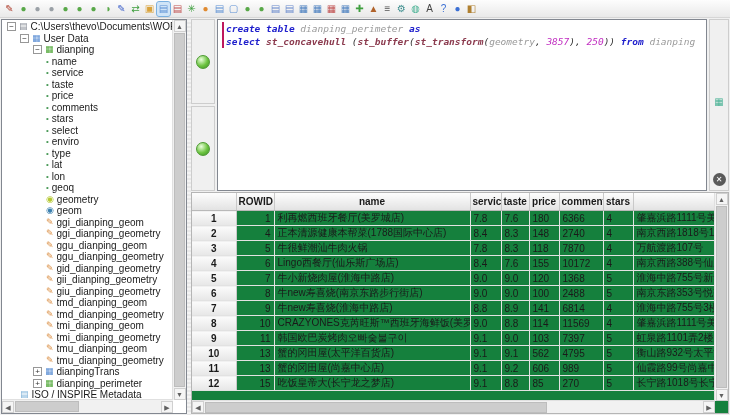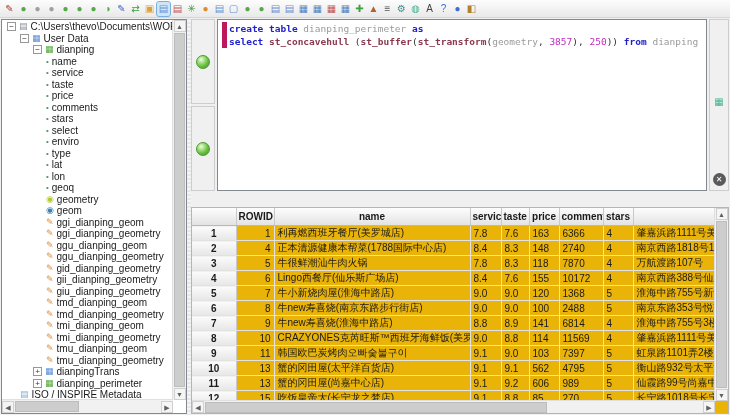--- a/index.html
+++ b/index.html
@@ -32,34 +32,34 @@
   .splitter{width:4px;flex:none;background:repeating-linear-gradient(180deg,#e8e8e8 0 2px,#f4f4f4 2px 4px);}
   .right-col{flex:1;display:flex;flex-direction:column;margin:1px 1px 1px 0;min-width:0;}
   
   .sql-pane{height:172px;flex:none;display:flex;}
   .sql-left{width:24px;flex:none;display:flex;flex-direction:column;gap:2px;margin-right:2px;}
   .sql-left .box{flex:1;background:#f0f0f0;border:1px solid #cdcdcd;display:flex;align-items:center;justify-content:center;box-sizing:border-box;}
   .orb{width:12px;height:12px;border-radius:50%;border:1px solid #4d9a33;cursor:pointer;
        background:radial-gradient(circle at 35% 30%,#eaffdc,#6cc340 55%,#3e8f27);}
   .sql-editor{flex:1;background:#fff;border:1px solid #828790;padding:2px 4px;overflow:hidden;
               font-family:"DejaVu Sans Mono","Liberation Mono",monospace;font-size:9.5px;line-height:13px;min-width:0;}
-  .sql-lines{display:inline-block;border-left:5px solid #be185d;padding-left:2px;white-space:pre;}
+  .sql-lines{display:inline-block;border-left:2px solid #be185d;padding-left:2px;white-space:pre;font-style:italic;}
   .tok-kw{color:#2121cd;font-weight:bold;}
   .tok-fn{color:#8b3a4e;font-weight:bold;}
   .tok-ident{color:#9a9a9a;}
   .tok-num{color:#c02cc0;}
   .tok-plain{color:#333;}
   .sql-right{width:20px;flex:none;margin-left:2px;background:#f0f0f0;border:1px solid #cdcdcd;
              display:flex;flex-direction:column;align-items:center;box-sizing:border-box;padding:4px 0;}
   .sql-right .sp1{flex:1.1;} .sql-right .sp2{flex:1;}
   .export-ic{font-size:10px;color:#3fae8f;}
   .clear-btn{width:13px;height:13px;border-radius:50%;background:#5a5a5a;color:#fff;font-size:8px;
              line-height:13px;text-align:center;cursor:pointer;}
   
-  .grid-wrap{position:relative;flex:1;margin-top:16px;background:#eab308;border:1px solid #b5b5b5;overflow:hidden;}
+  .grid-wrap{position:relative;flex:1;margin-top:1px;background:#15803d;border:1px solid #b5b5b5;overflow:hidden;}
   .grid-view{position:absolute;top:0;left:0;right:13px;bottom:12px;overflow:hidden;}
   table.grid{border-collapse:collapse;table-layout:fixed;width:100%;font-size:10px;}
   .grid th{height:17px;font-weight:bold;text-align:center;padding:0 2px;overflow:hidden;white-space:nowrap;
            background:linear-gradient(#fdfdfd,#e3e3e3);border-right:1px solid #c9c9c9;border-bottom:1px solid #b9b9b9;}
   .grid td{height:14px;padding:0 3px;overflow:hidden;white-space:nowrap;
            border-right:1px solid #e2e2e2;border-bottom:1px solid #e2e2e2;}
   .grid td.rownum{background:linear-gradient(#fbfbfb,#e6e6e6);font-weight:bold;text-align:center;
                   border-right:1px solid #c9c9c9;}
   .grid td.ral{text-align:right;}
   
@@ -315,21 +315,21 @@
                 <th></th>
               </tr>
             </thead>
           <tbody>
               <tr>
                 <td class="rownum">1</td>
                 <td class="ral">1</td>
                 <td>利再燃西班牙餐厅(美罗城店)</td>
                 <td>7.8</td>
                 <td>7.6</td>
-                <td>163</td>
+                <td>180</td>
                 <td>6366</td>
                 <td>4</td>
                 <td>肇嘉浜路1111号美罗城8D</td>
               </tr>
               <tr>
                 <td class="rownum">2</td>
                 <td class="ral">4</td>
                 <td>正本清源健康本帮菜(1788国际中心店)</td>
                 <td>8.4</td>
                 <td>8.3</td>

